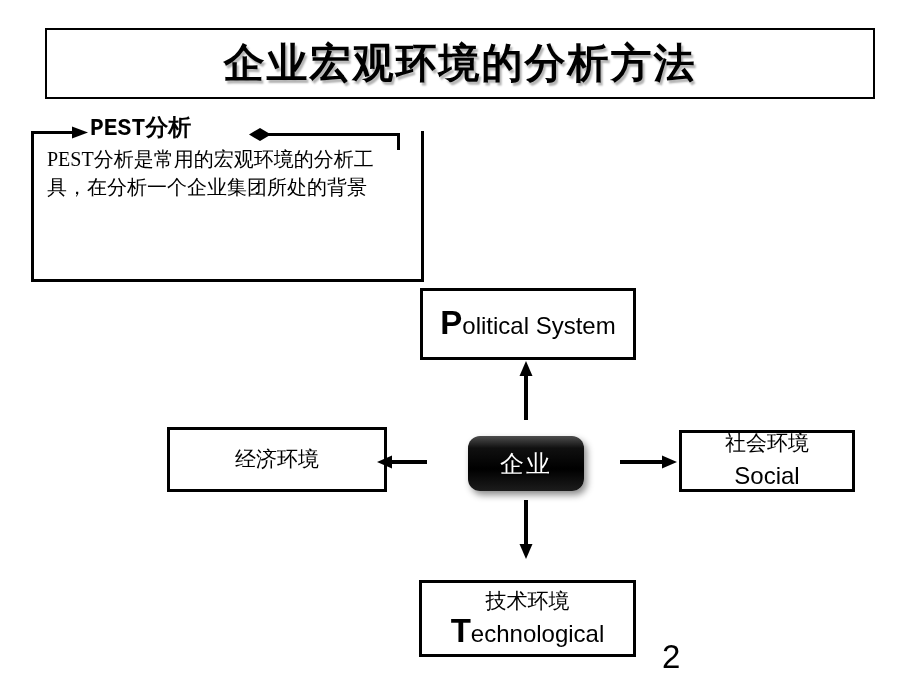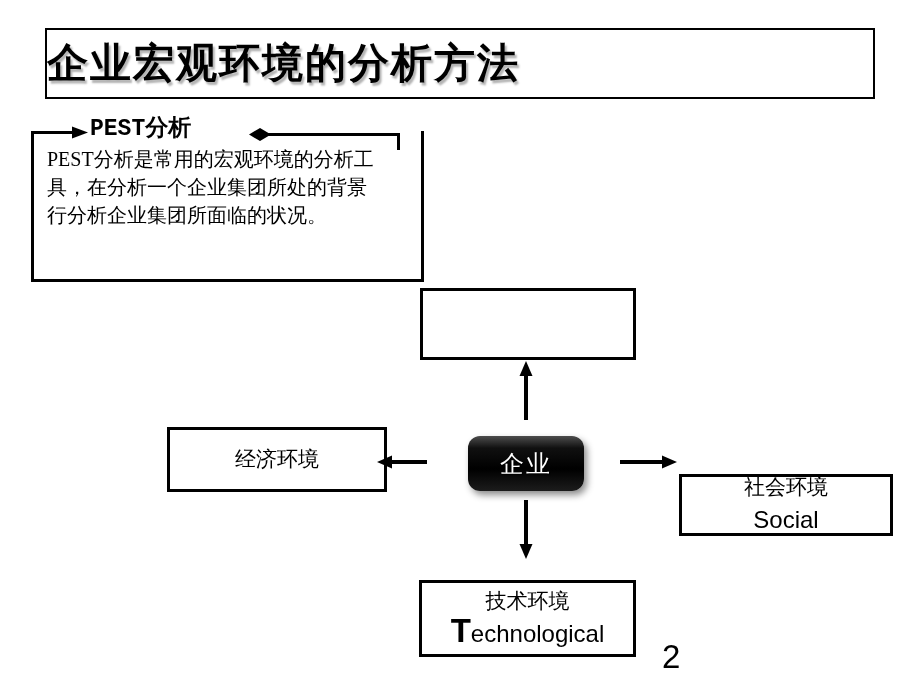--- a/index.html
+++ b/index.html
@@ -17,21 +17,21 @@
   }
 
   
   .title-box {
     position: absolute;
     left: 45px; top: 28px;
     width: 826px; height: 67px;
     border: 2px solid #000;
     display: flex;
     align-items: center;
-    justify-content: flex-start;
+    justify-content: center;
   }
   .title-text {
     font-size: 41px;
     font-weight: bold;
     letter-spacing: 2px;
     color: #000;
     text-shadow: 2px 3px 2px #b3b3b3;
     white-space: nowrap;
   }
 
@@ -84,21 +84,21 @@
     color: #000;
     line-height: 32px;
     white-space: nowrap;
   }
   .node-en .initial {
     font-size: 33px;
     font-weight: bold;
   }
   .node-political     { left: 420px; top: 288px; width: 216px; height: 72px; }
   .node-economic      { left: 167px; top: 427px; width: 220px; height: 65px; }
-  .node-social        { left: 679px; top: 430px; width: 214px; height: 62px; margin-top: 44px; }
+  .node-social        { left: 679px; top: 430px; width: 176px; height: 62px; }
   .node-technological { left: 419px; top: 580px; width: 217px; height: 77px; }
 
   
   .center-pill {
     position: absolute;
     left: 468px; top: 436px;
     width: 116px; height: 55px;
     border-radius: 12px;
     background: linear-gradient(180deg, #4d4d4d 0%, #101010 22%, #000 60%, #1c1c1c 100%);
     box-shadow: 3px 4px 7px rgba(0,0,0,0.45);
@@ -139,24 +139,24 @@
 <div class="slide">
 
   <div class="title-box">
     <div class="title-text">企业宏观环境的分析方法</div>
   </div>
 
   <div class="pest-label">PEST分析</div>
   <div class="pest-box">
     <div class="pest-line">PEST分析是常用的宏观环境的分析工</div>
     <div class="pest-line">具，在分析一个企业集团所处的背景</div>
-    <div class="pest-line">行分析企业集团所面临的状况。</div>
   </div>
 
   <div class="node node-political">
+    <div class="node-en"><span class="initial">P</span><span>olitical System</span></div>
   </div>
 
   <div class="node node-economic">
     <div class="node-cn">经济环境</div>
   </div>
 
   <div class="node node-social">
     <div class="node-cn">社会环境</div>
     <div class="node-en"><span class="initial"></span><span>Social</span></div>
   </div>

